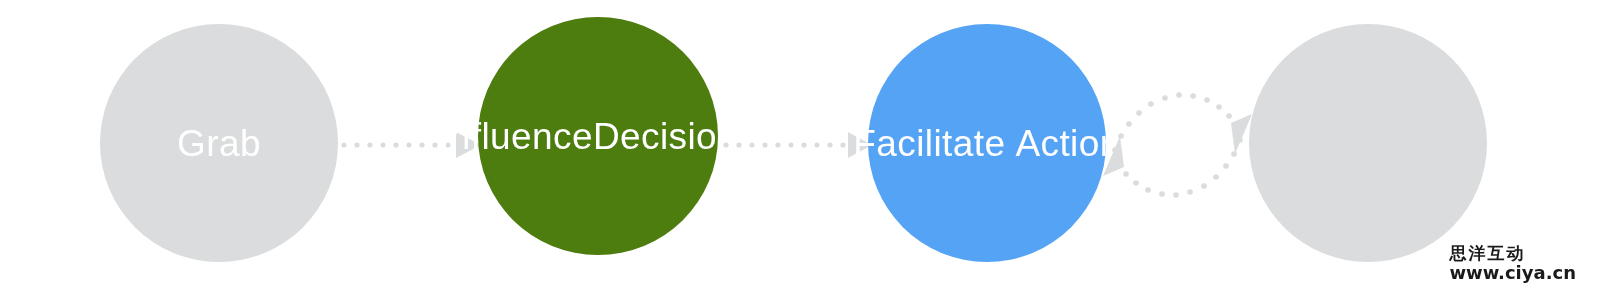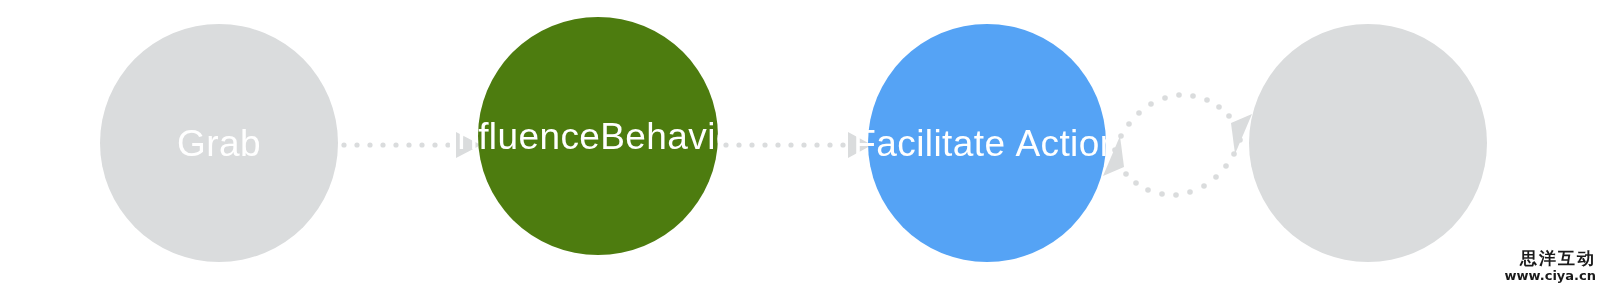--- a/index.html
+++ b/index.html
@@ -50,37 +50,37 @@
   }
   .connector svg { display: block; overflow: visible; }
 
   #connector-1-2 { left: 340px;  top: 120px; width: 142px; height: 50px; }
   #connector-2-3 { left: 722px;  top: 120px; width: 150px; height: 50px; }
   #connector-loop{ left: 1095px; top: 30px;  width: 165px; height: 230px; }
 
   
   #watermark {
     position: absolute;
-    right: 4px;
+    right: 24px;
     bottom: 6px;
-    text-align: right;
+    text-align: left;
     line-height: 1.0;
     user-select: none;
   }
   #watermark .wm-cn {
     font-family: "DejaVu Sans", sans-serif;
     font-size: 17px;
     font-weight: 700;
     color: #1a1a1a;
     letter-spacing: 2px;
     display: block;
   }
   #watermark .wm-url {
     font-family: "DejaVu Sans", sans-serif;
-    font-size: 13px;
+    font-size: 18px;
     font-weight: 700;
     color: #1a1a1a;
     letter-spacing: 0px;
     display: block;
     margin-top: 2px;
   }
 </style>
 </head>
 <body>
 
@@ -102,21 +102,21 @@
         <circle cx="82" cy="25" r="2.6"></circle>
         <circle cx="95" cy="25" r="2.6"></circle>
         <circle cx="108" cy="25" r="2.6"></circle>
         <polygon points="116,12 141,25 116,38"></polygon>
       </g>
     </svg>
   </div>
 
   <div class="node" id="node-influence-decisions">
     <span class="line">Influence</span>
-    <span class="line">Behavior</span>
+    <span class="line">Decisions</span>
   </div>
 
   <div class="connector" id="connector-2-3">
     <svg width="150" height="50" viewBox="0 0 150 50" xmlns="http://www.w3.org/2000/svg">
       <g fill="#dadcdd">
         <circle cx="4" cy="25" r="2.6"></circle>
         <circle cx="17" cy="25" r="2.6"></circle>
         <circle cx="30" cy="25" r="2.6"></circle>
         <circle cx="43" cy="25" r="2.6"></circle>
         <circle cx="56" cy="25" r="2.6"></circle>

